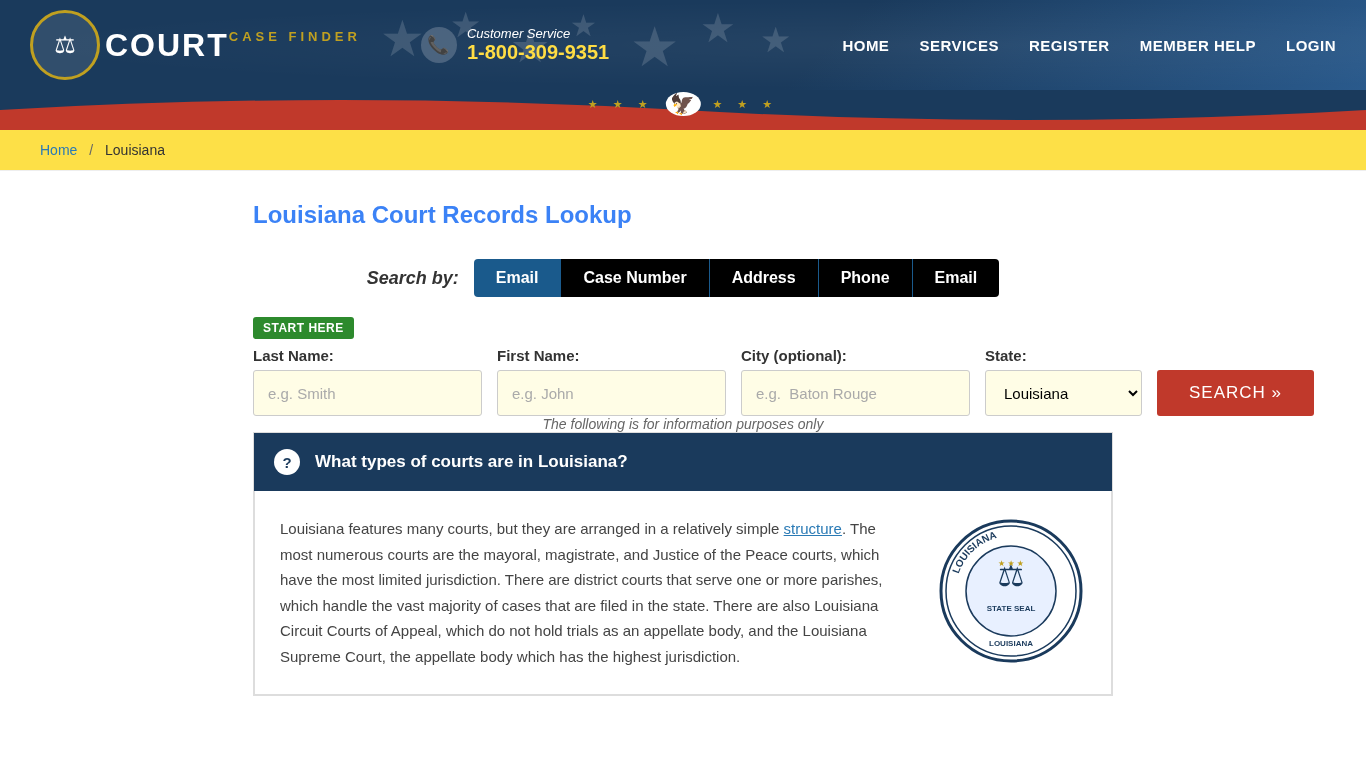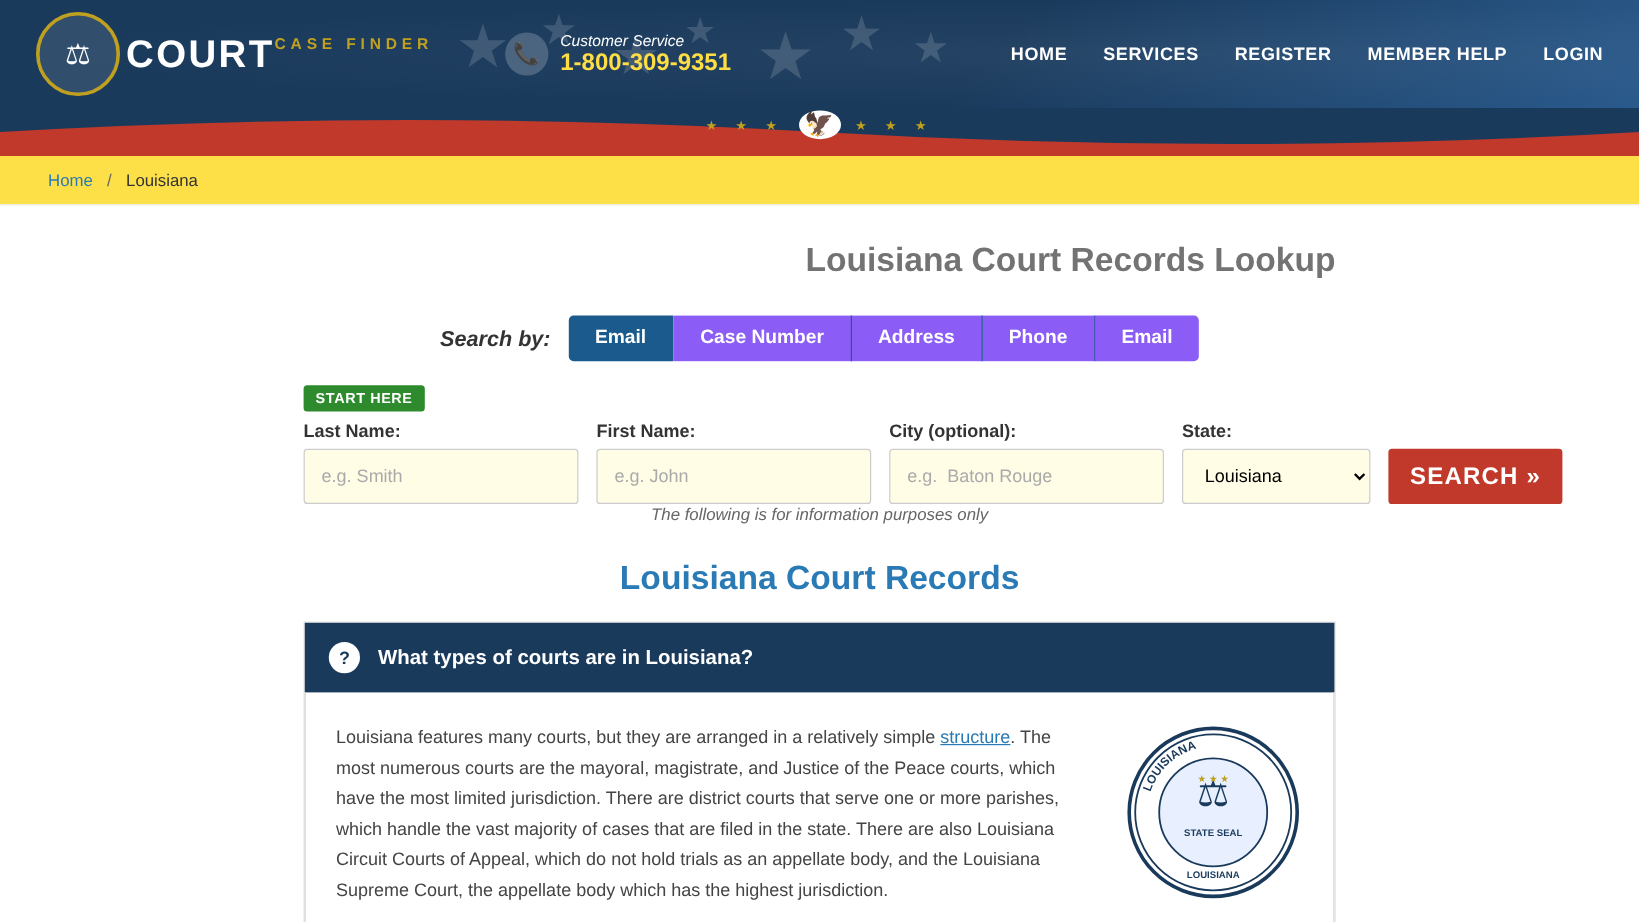--- a/index.html
+++ b/index.html
@@ -122,24 +122,24 @@
     .breadcrumb .separator { margin: 0 8px; color: #666; }
 
     
     .main-content {
       max-width: 900px;
       margin: 0 auto;
       padding: 30px 20px;
     }
 
     .page-title {
-      text-align: right;
-      font-size: 28px;
-      font-weight: bold;
-      color: #737373;
+      text-align: left;
+      font-size: 24px;
+      font-weight: bold;
+      color: #3b82f6;
       margin-bottom: 30px;
     }
 
     
     .search-by-row {
       display: flex;
       align-items: center;
       justify-content: center;
       gap: 0;
       margin-bottom: 20px;
@@ -151,21 +151,21 @@
       color: #333;
       margin-right: 15px;
     }
     .search-tab {
       padding: 10px 22px;
       font-size: 16px;
       font-weight: bold;
       border: none;
       cursor: pointer;
       color: #fff;
-      background: #8b5cf6;
+      background: #000000;
       border-right: 1px solid #1a5a8c;
     }
     .search-tab:first-of-type { border-radius: 4px 0 0 4px; }
     .search-tab:last-of-type { border-right: none; border-radius: 0 4px 4px 0; }
     .search-tab.active { background: #1a5a8c; }
 
     
     .form-area {
       background: #fff;
       padding: 0;
@@ -208,23 +208,23 @@
     .form-group input::placeholder { color: #aaa; }
     .form-group.first-name { flex: 1.2; }
     .form-group.last-name { flex: 1.2; }
     .form-group.city { flex: 1.2; }
     .form-group.state { flex: 1.2; }
 
     .search-btn {
       background: #c0392b;
       color: #fff;
       border: none;
-      padding: 10px 18px;
-      font-size: 20px;
-      font-weight: bold;
+      padding: 10px 32px;
+      font-size: 17px;
+      font-weight: normal;
       cursor: pointer;
       border-radius: 3px;
       height: 46px;
       white-space: nowrap;
       letter-spacing: 1px;
     }
 
     .disclaimer {
       text-align: center;
       font-style: italic;
@@ -433,21 +433,20 @@
           <option>Wisconsin</option>
           <option>Wyoming</option>
         </select>
       </div>
       <button class="search-btn">SEARCH »</button>
     </div>
   </div>
 
   <p class="disclaimer">The following is for information purposes only</p>
 
-  <h2 class="section-title">Louisiana Court Records</h2>
 
   <div class="accordion-item">
     <div class="accordion-header">
       <div class="accordion-icon">?</div>
       <span class="accordion-title">What types of courts are in Louisiana?</span>
     </div>
     <div class="accordion-body">
       <div class="accordion-text">
         Louisiana features many courts, but they are arranged in a relatively simple <a href="#">structure</a>. The most numerous courts are the mayoral, magistrate, and Justice of the Peace courts, which have the most limited jurisdiction. There are district courts that serve one or more parishes, which handle the vast majority of cases that are filed in the state. There are also Louisiana Circuit Courts of Appeal, which do not hold trials as an appellate body, and the Louisiana Supreme Court, the appellate body which has the highest jurisdiction.
       </div>

